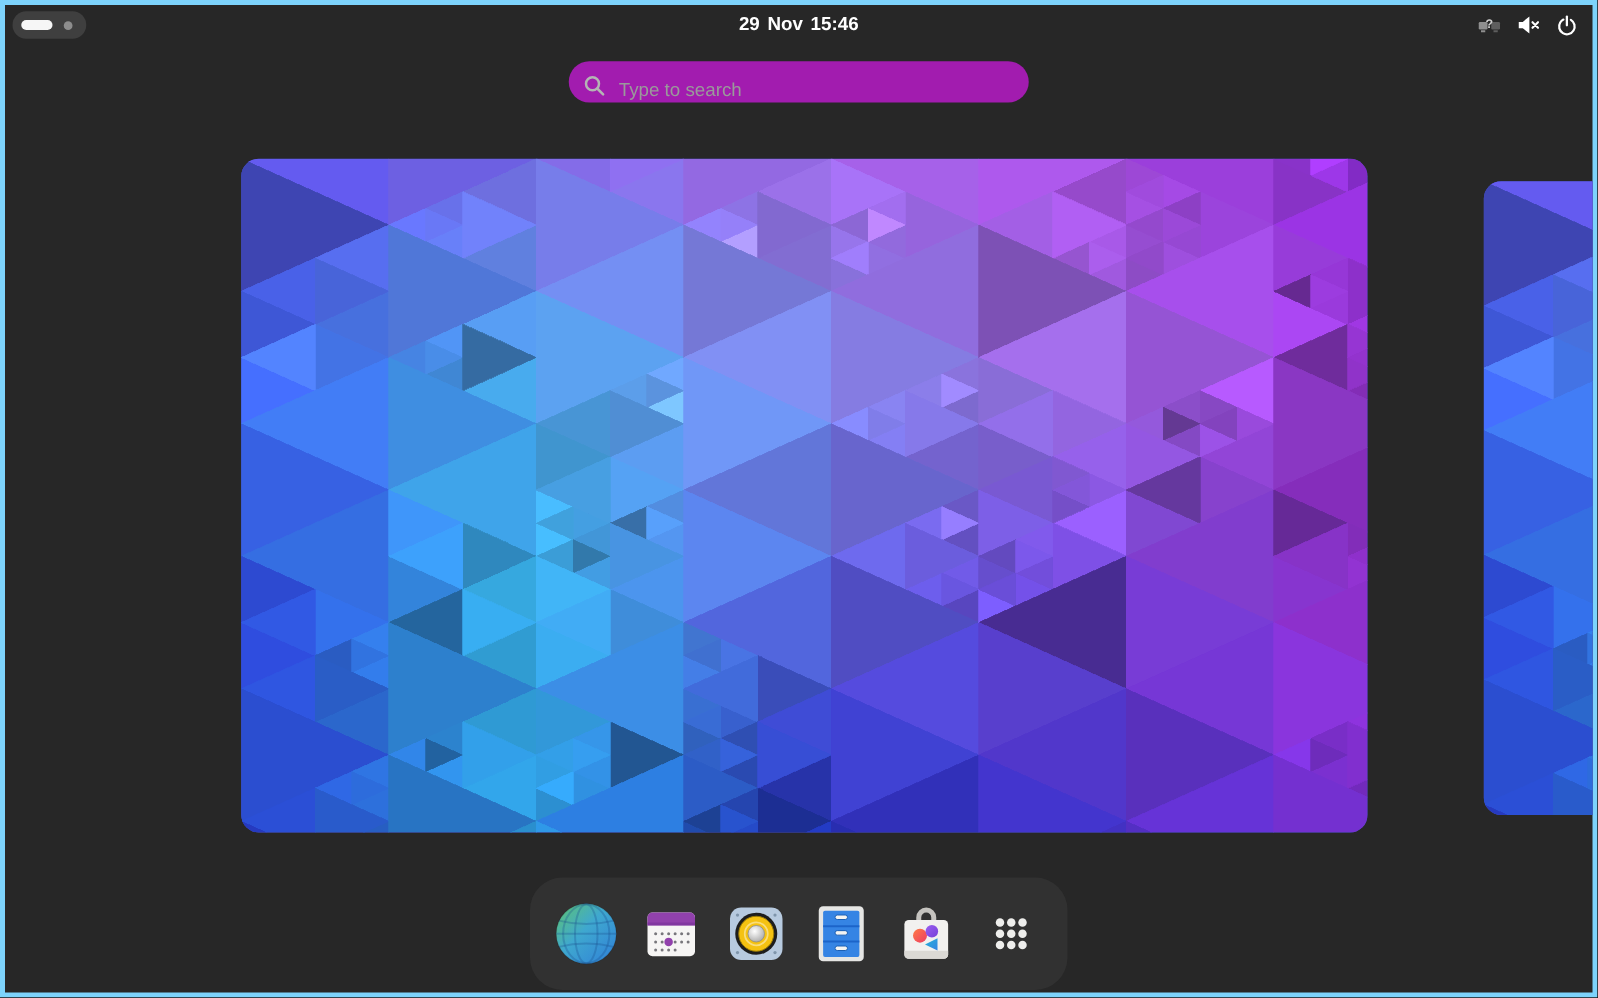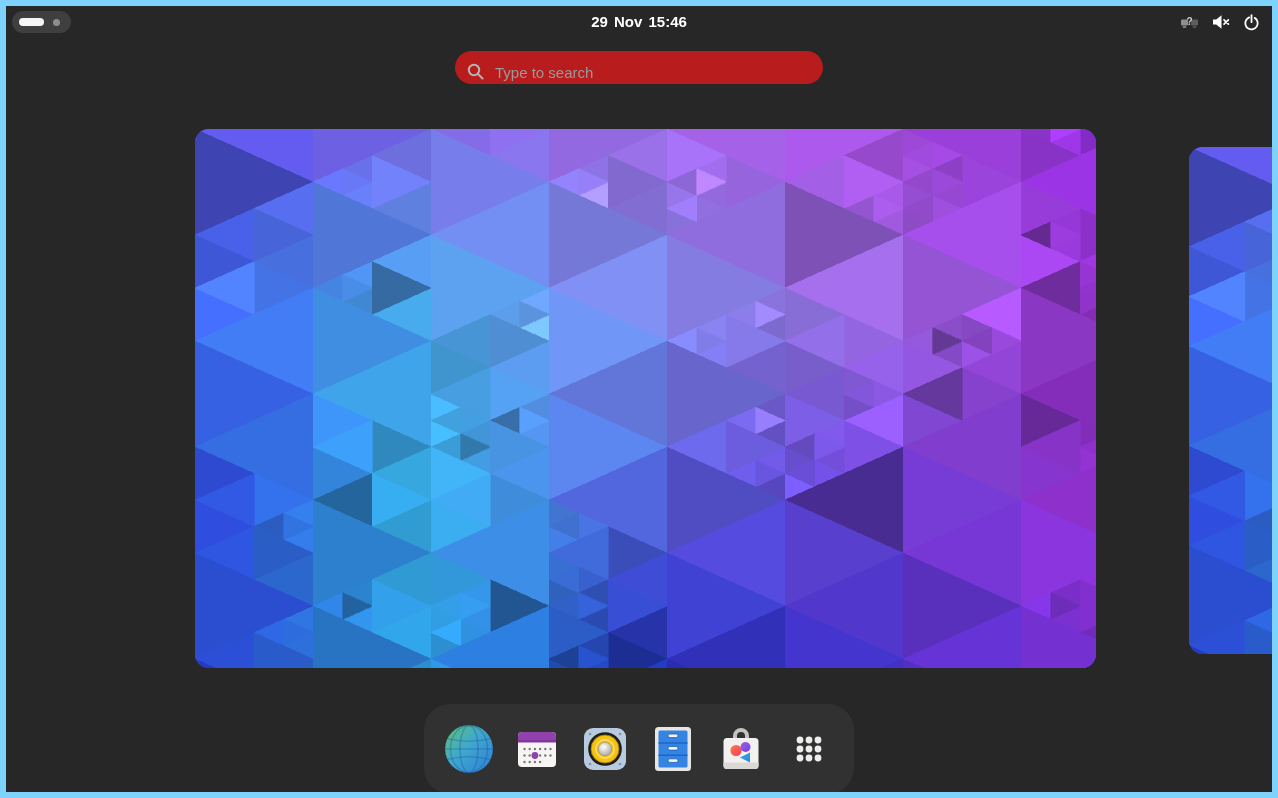--- a/index.html
+++ b/index.html
@@ -1,18 +1,18 @@
 <!DOCTYPE html>
 <html><head>
 <meta charset="utf-8">
 <style>
   html,body{margin:0;padding:0;background:#111;}
   .screen{
     position:relative; width:1278px; height:798px;
-    background:#272727; border:6px solid #7dd3fc; box-sizing:border-box;
+    background:#272727; border:4px solid #7dd3fc; box-sizing:border-box;
     overflow:hidden; font-family:"Liberation Sans", sans-serif;
     -webkit-font-smoothing:antialiased;
   }
   
   .topbar{position:absolute;left:0;top:0;right:0;height:32px;}
   .ws-indicator{
     position:absolute;left:6px;top:5px;height:22px;width:59px;
     background:#3f3f3f;border-radius:11px;display:flex;align-items:center;
     padding-left:7px;gap:9px;box-sizing:border-box;cursor:pointer;
   }
@@ -24,22 +24,22 @@
     cursor:pointer;
   }
   .status-area{
     position:absolute;right:8px;top:0;height:32px;display:flex;align-items:center;gap:13px;
     padding:0 4px;cursor:pointer;
   }
   .status-icon{display:flex;align-items:center;justify-content:center;}
   
   .searchbar{
     position:absolute;left:50%;top:45px;transform:translateX(-50%);
-    width:368px;height:33px;background:#b91c1c;border-radius:17px;
-    display:flex;align-items:flex-start;padding:12px 12px;gap:9px;box-sizing:border-box;
+    width:368px;height:33px;background:#a21caf;border-radius:17px;
+    display:flex;align-items:flex-end;padding:0 12px;gap:9px;box-sizing:border-box;
   }
   .searchbar input{
     flex:1;background:transparent;border:none;outline:none;
     color:#d8d8d8;font-size:15px;font-family:"Liberation Sans",sans-serif;
   }
   .searchbar input::placeholder{color:#9a9a9a;}
   
   .workspace-main{
     position:absolute;left:189px;top:123px;width:901px;height:539px;
     border-radius:14px;overflow:hidden;cursor:pointer;background:#4a55d0;

